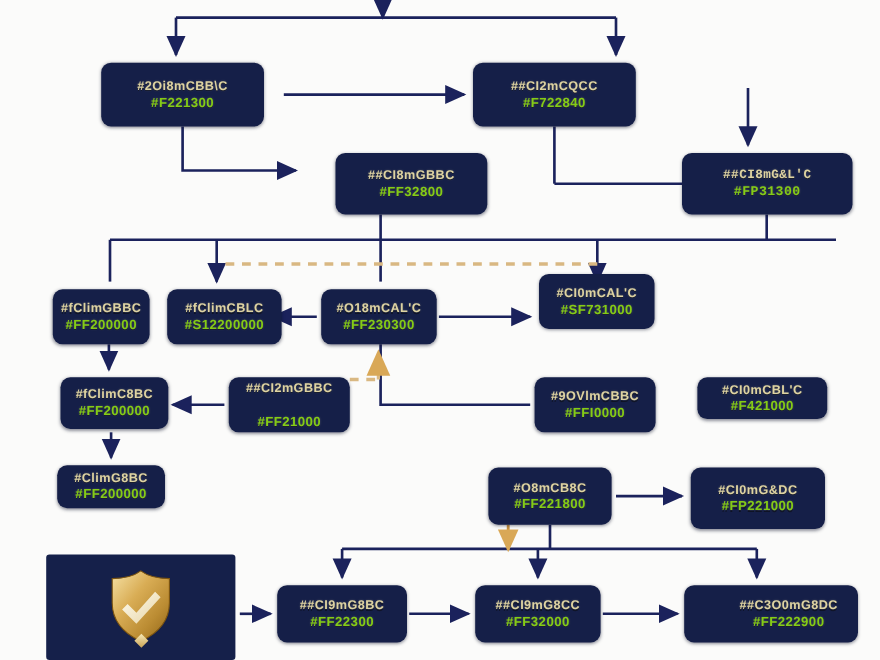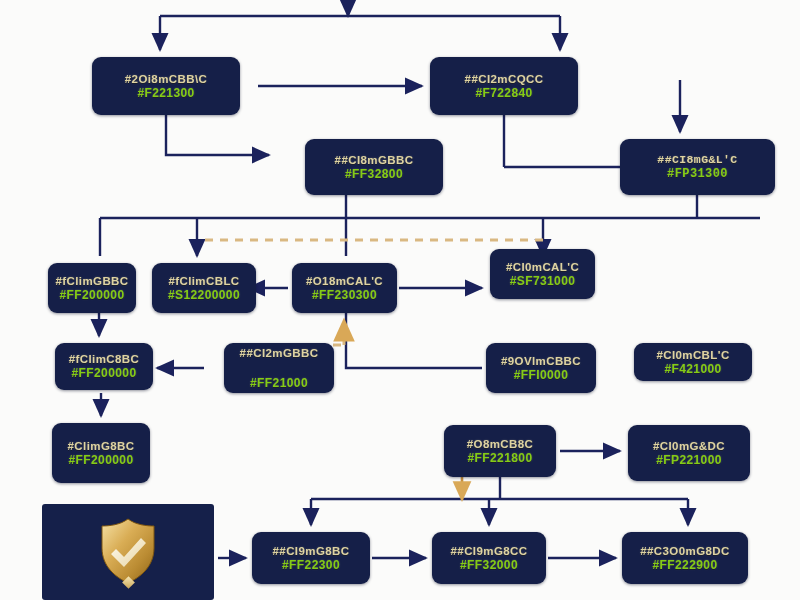--- a/index.html
+++ b/index.html
@@ -169,53 +169,53 @@
     <span class="l2">#FF230300</span>
   </div>
   <div class="node" id="node-n8" style="left: 490px; top: 249px; width: 105px; height: 50px;">
     <span class="l1">#CI0mCAL'C</span>
     <span class="l2">#SF731000</span>
   </div>
   <div class="node" id="node-n9" style="left: 55px; top: 343px; width: 98px; height: 47px;">
     <span class="l1">#fClimC8BC</span>
     <span class="l2">#FF200000</span>
   </div>
-  <div class="node" id="node-n10" style="left: 224px; top: 343px; width: 110px; height: 50px; gap: 16px;">
+  <div class="node" id="node-n10" style="left: 208px; top: 343px; width: 110px; height: 50px; gap: 16px;">
     <span class="l1">##CI2mGBBC</span>
     <span class="l2">#FF21000</span>
   </div>
   <div class="node" id="node-n11" style="left: 486px; top: 343px; width: 110px; height: 50px;">
     <span class="l1">#9OVlmCBBC</span>
     <span class="l2">#FFI0000</span>
   </div>
   <div class="node" id="node-n12" style="left: 634px; top: 343px; width: 118px; height: 38px;">
     <span class="l1">#CI0mCBL'C</span>
     <span class="l2">#F421000</span>
   </div>
-  <div class="node" id="node-n13" style="left: 52px; top: 423px; width: 98px; height: 60px;">
+  <div class="node" id="node-n13" style="left: 52px; top: 423px; width: 98px; height: 39px;">
     <span class="l1">#ClimG8BC</span>
     <span class="l2">#FF200000</span>
   </div>
   <div class="node" id="node-n14" style="left: 444px; top: 425px; width: 112px; height: 52px;">
     <span class="l1">#O8mCB8C</span>
     <span class="l2">#FF221800</span>
   </div>
   <div class="node" id="node-n15" style="left: 628px; top: 425px; width: 122px; height: 56px;">
     <span class="l1">#CI0mG&amp;DC</span>
     <span class="l2">#FP221000</span>
   </div>
   <div class="node" id="node-n16" style="left: 252px; top: 532px; width: 118px; height: 52px;">
     <span class="l1">##CI9mG8BC</span>
     <span class="l2">#FF22300</span>
   </div>
   <div class="node" id="node-n17" style="left: 432px; top: 532px; width: 114px; height: 52px;">
     <span class="l1">##CI9mG8CC</span>
     <span class="l2">#FF32000</span>
   </div>
-  <div class="node" id="node-n18" style="left: 622px; top: 532px; width: 126px; height: 52px;">
+  <div class="node" id="node-n18" style="left: 622px; top: 532px; width: 126px; height: 52px; padding-left: 32px;">
     <span class="l1">##C3O0mG8DC</span>
     <span class="l2">#FF222900</span>
   </div>
 
   <div class="badge-panel" id="badge-panel" style="left: 42px; top: 504px; width: 172px; height: 96px;">
     <div class="badge-inner">
       <svg class="shield" width="58" height="66" viewBox="0 0 58 66" xmlns="http://www.w3.org/2000/svg">
         <defs>
           <linearGradient id="gg" x1="0" y1="0" x2="1" y2="1">
             <stop offset="0%" stop-color="#f6e2a6"></stop>

